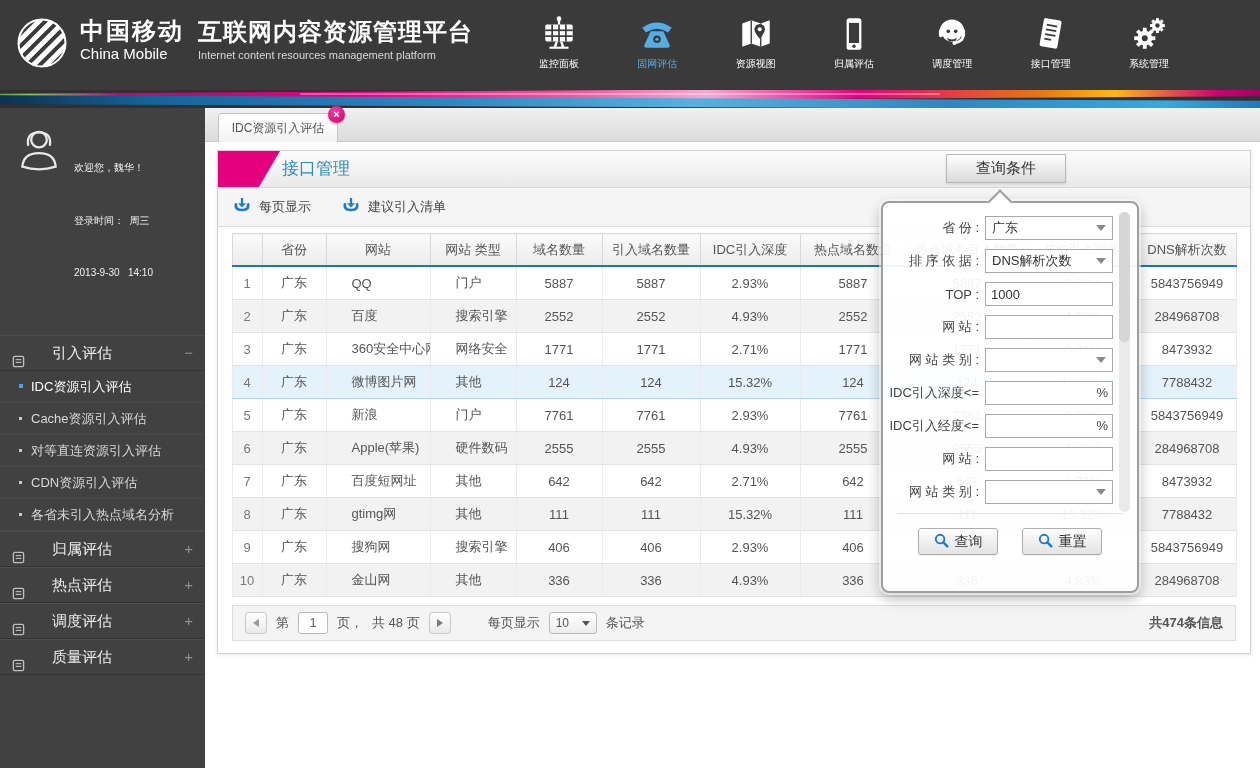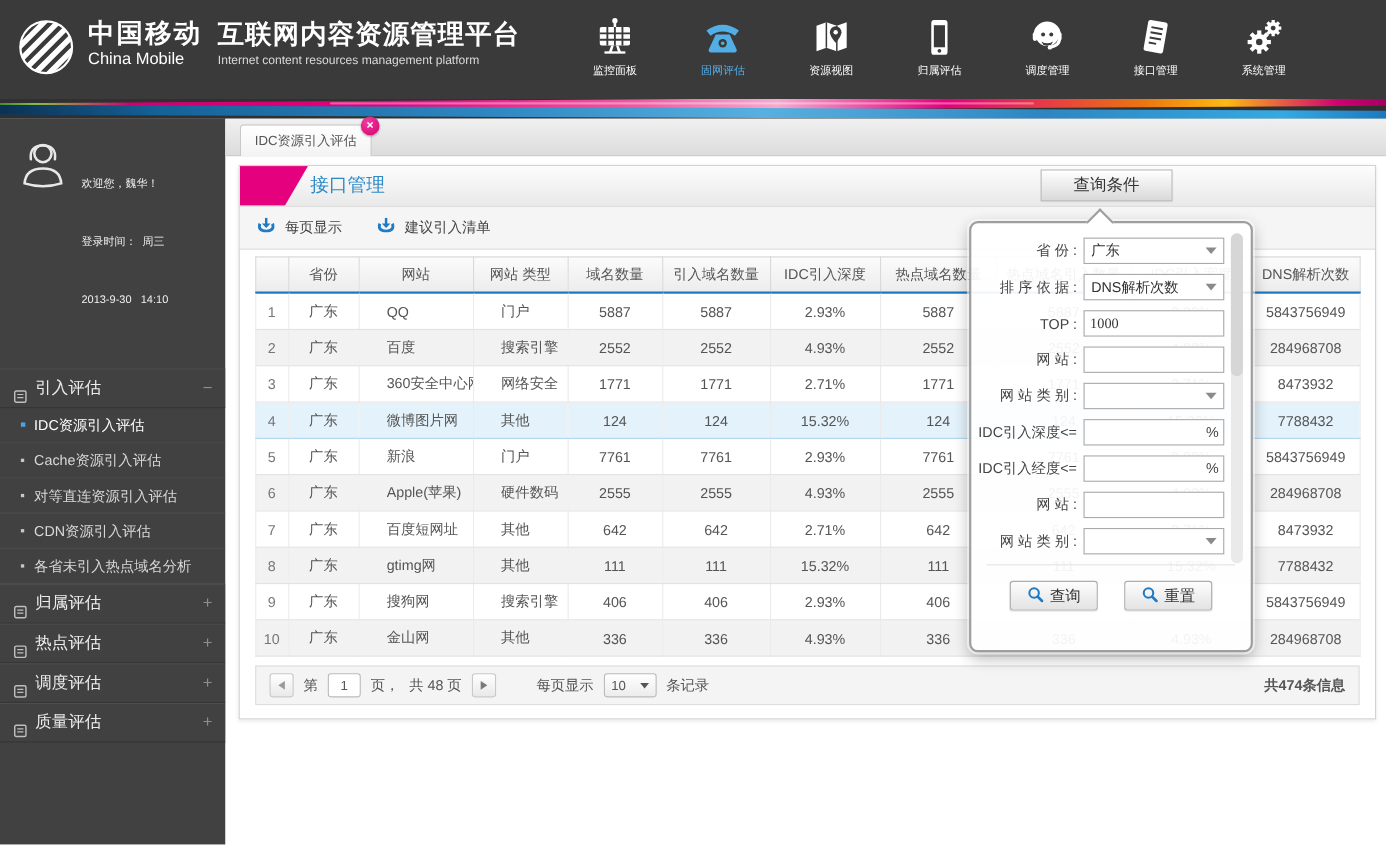--- a/index.html
+++ b/index.html
@@ -31,21 +31,21 @@
   .stripe .s2{top:8px;left:-8px;width:1276px;height:9px;transform:rotate(0.25deg);
     background:linear-gradient(90deg,#0b2e4f 0%,#156298 12%,#2e86c1 35%,#58b0e0 55%,#2e86c1 75%,#36a9e1 92%,#1b75bb 100%);}
   .stripe .s3{top:3px;left:300px;width:640px;height:2px;background:rgba(255,255,255,0.35);border-radius:2px;}
 
   
   .sidebar{position:absolute;left:0;top:108px;width:205px;height:660px;background:#414141;}
   .user-box{display:flex;padding:16px 10px 14px 14px;}
   .avatar svg{display:block;}
   .user-lines{margin-left:10px;font-size:10px;color:#f0f0f0;line-height:1.75;white-space:pre;}
   .menu{margin-top:4px;}
-  .menu-section{position:relative;height:34px;line-height:34px;padding-left:32px;font-size:15px;color:#ececec;
+  .menu-section{position:relative;height:34px;line-height:34px;padding-left:52px;font-size:15px;color:#ececec;
     border-top:1px solid #4d4d4d;border-bottom:1px solid #353535;cursor:pointer;background:#414141;}
   .menu-section .sec-icon{position:absolute;left:12px;top:10px;}
   .menu-section .toggle{position:absolute;right:12px;top:0;color:#8f8f8f;font-size:15px;}
   .submenu-item{position:relative;height:31px;line-height:31px;padding-left:31px;font-size:13px;color:#d8d8d8;
     border-bottom:1px solid #4b4b4b;cursor:pointer;}
   .submenu-item .bullet{position:absolute;left:19px;top:14px;width:3px;height:3px;background:#c9c9c9;}
   .submenu-item.active{color:#fff;}
   .submenu-item.active .bullet{background:#4aa3e0;width:4px;height:4px;top:13px;}
 
   
@@ -101,21 +101,21 @@
     box-shadow:0 0 0 2px rgba(255,255,255,0.55),0 5px 14px rgba(0,0,0,0.30);}
   .popup-notch{position:absolute;top:-10px;left:108px;width:16px;height:16px;background:#fff;
     border-left:2px solid #9e9e9e;border-top:2px solid #9e9e9e;transform:rotate(45deg);}
   .popup-scroll{position:absolute;right:7px;top:9px;width:11px;height:300px;background:#eaeaea;border-radius:6px;}
   .popup-scroll .thumb{display:block;width:11px;height:130px;background:#d6d6d6;border-radius:6px;}
   .qp-fields{padding:13px 30px 0 0;}
   .qp-row{display:flex;align-items:center;height:24px;margin-bottom:9px;}
   .qp-label{width:96px;text-align:right;font-size:13px;color:#444;margin-right:6px;white-space:pre;flex:none;}
   .qp-control{position:relative;width:128px;flex:none;}
   .qp-input{width:100%;height:24px;border:1px solid #a9a9a9;box-sizing:border-box;font-size:13px;padding:0 16px 0 5px;
-    background:#fff;color:#333;font-family:Liberation Serif, serif;}
+    background:#fff;color:#333;font-family:Liberation Sans, sans-serif;}
   .qp-suffix{position:absolute;right:5px;top:4px;font-size:13px;color:#444;}
   .qp-select{height:24px;border:1px solid #a9a9a9;background:#fff;display:flex;align-items:center;padding:0 6px;
     font-size:13px;color:#333;cursor:pointer;box-sizing:border-box;}
   .qp-select .arr{margin-left:auto;border-top-color:#8a8a8a;border-top-width:6px;border-left-width:5px;border-right-width:5px;}
   .qp-footer{margin:8px 14px 0 14px;border-top:1px solid #e3e3e3;padding-top:14px;display:flex;justify-content:center;gap:24px;}
   .qp-btn{display:flex;align-items:center;justify-content:center;gap:6px;width:80px;height:27px;border:1px solid #adadad;
     border-radius:3px;background:linear-gradient(#fdfdfd,#e3e3e3);font-size:14px;color:#333;cursor:pointer;
     box-shadow:0 1px 1px rgba(0,0,0,.08);font-family:inherit;}
 </style>
 </head>

